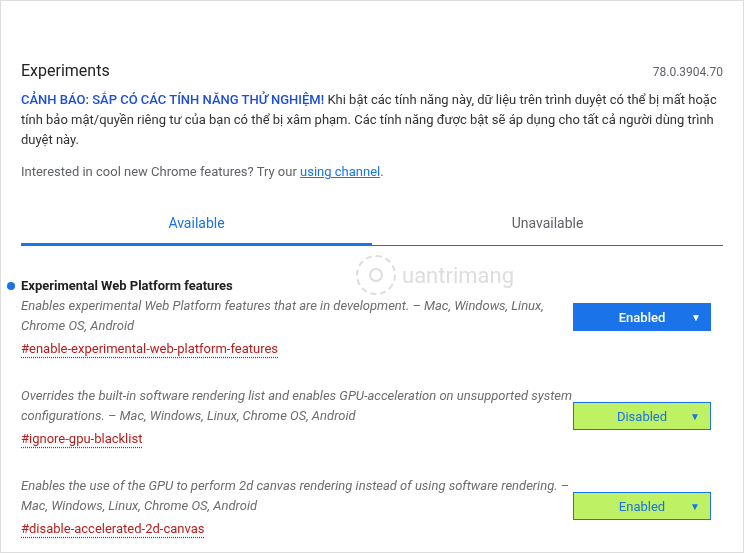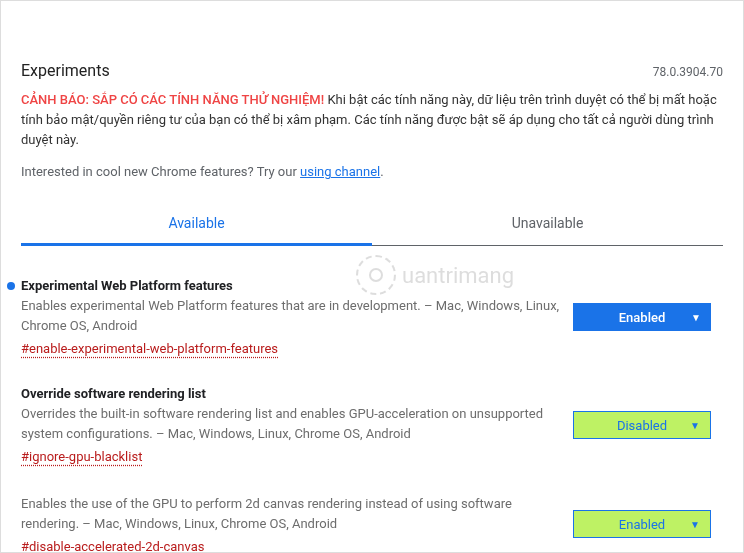--- a/index.html
+++ b/index.html
@@ -31,21 +31,21 @@
       font-size: 12px;
       color: #5f6368;
     }
     .warning {
       font-size: 13px;
       line-height: 1.55;
       color: #333;
       margin-bottom: 14px;
     }
     .warning-bold {
-      color: #ef4444;
+      color: #1d4ed8;
       font-weight: 500;
     }
     .interested {
       font-size: 13px;
       color: #5f6368;
       margin-bottom: 26px;
     }
     .interested a {
       color: #1a73e8;
       text-decoration: underline;
@@ -97,20 +97,21 @@
       font-size: 13px;
       font-weight: 700;
       color: #202124;
       margin-bottom: 3px;
     }
     .flag-desc {
       font-size: 13px;
       color: #6d6d6d;
       line-height: 1.5;
       margin-bottom: 6px;
+      font-style: italic;
     }
     .flag-hash {
       font-size: 13px;
       color: #b91c1c;
       text-decoration: underline dotted;
       text-underline-offset: 3px;
     }
     .flag-control {
       flex-shrink: 0;
       align-self: center;
@@ -200,21 +201,20 @@
     <div class="flag-control">
       <div class="select-box enabled-highlight">
         <span>Enabled</span>
         <span class="select-arrow">▼</span>
       </div>
     </div>
   </div>
 
   <div class="flag">
     <div class="flag-main">
-      <div class="flag-title">Override software rendering list</div>
       <div class="flag-desc">Overrides the built-in software rendering list and enables GPU-acceleration on unsupported system configurations. – Mac, Windows, Linux, Chrome OS, Android</div>
       <a class="flag-hash">#ignore-gpu-blacklist</a>
     </div>
     <div class="flag-control">
       <div class="select-box outline">
         <span>Disabled</span>
         <span class="select-arrow">▼</span>
       </div>
     </div>
   </div>

